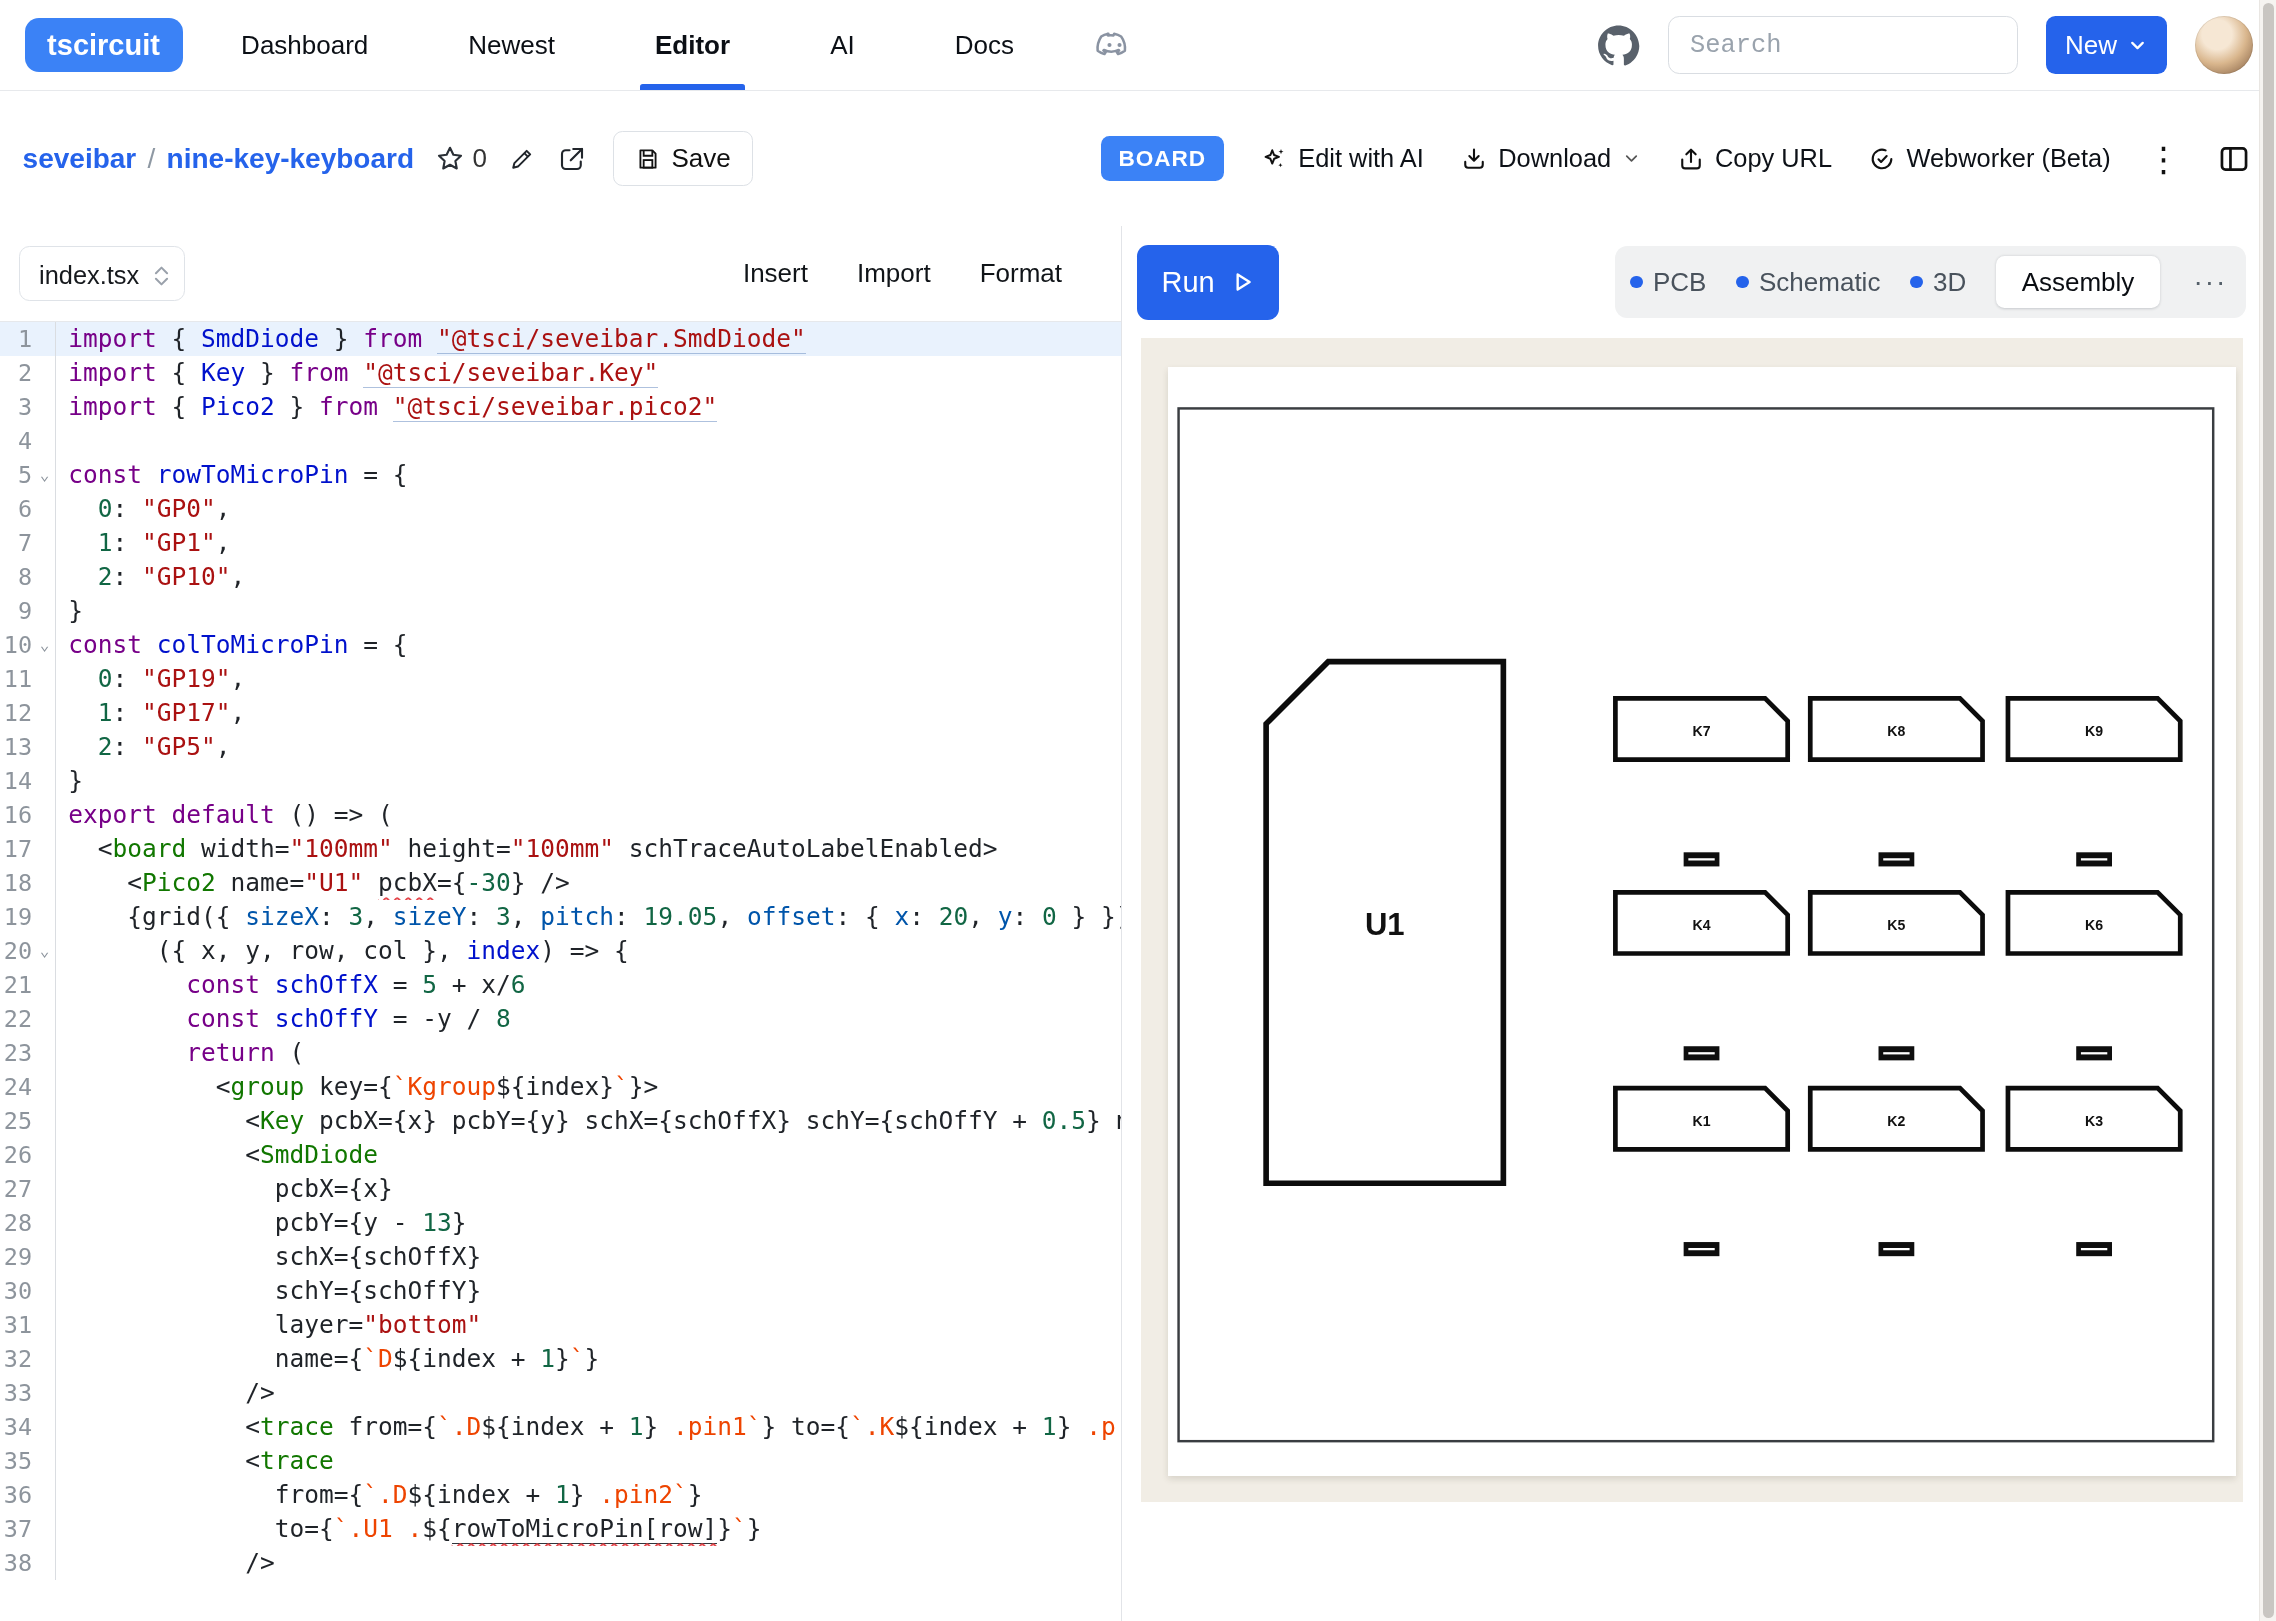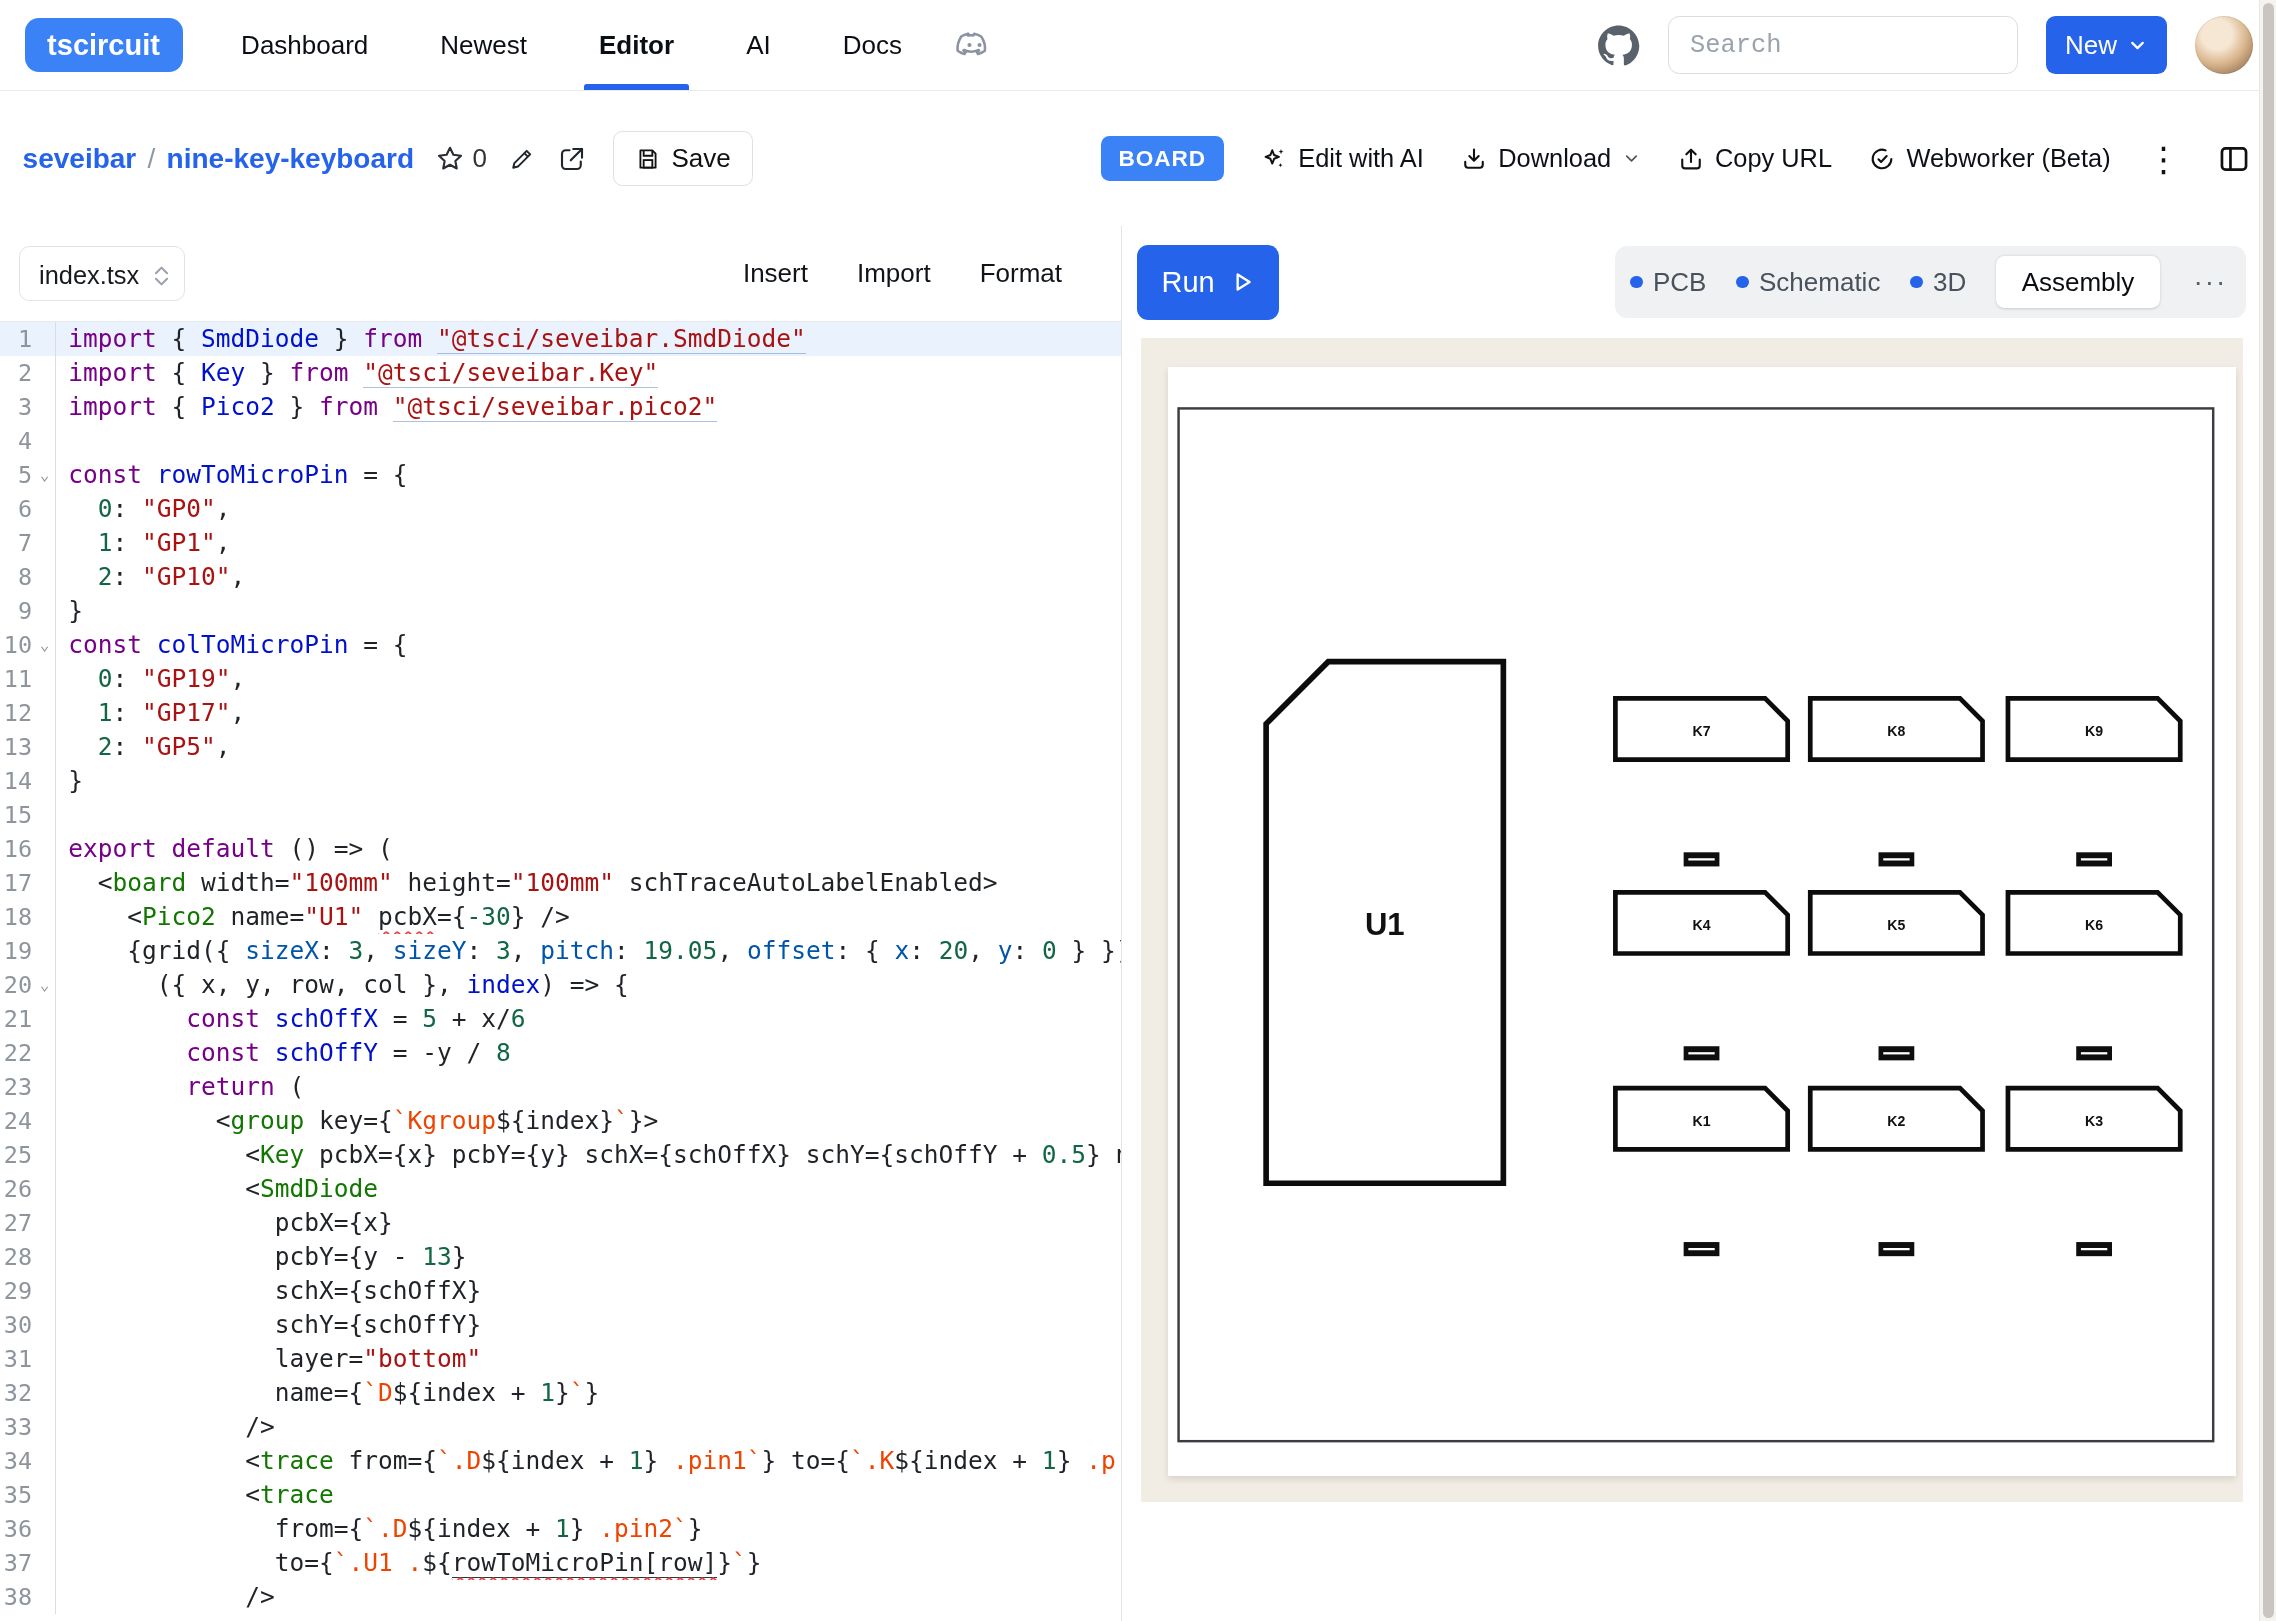--- a/index.html
+++ b/index.html
@@ -3,21 +3,21 @@
 <meta charset="utf-8">
 <style>
   * { margin:0; padding:0; box-sizing:border-box; }
   html,body { background:#fff; }
   body { font-family:"Liberation Sans", sans-serif; color:#0b0f15; }
   .page { position:relative; width:2277px; height:1621px; background:#fff; overflow:hidden; }
 
   
   .nav { height:91px; border-bottom:0.9px solid #e7e9ec; display:flex; align-items:center; padding:0 24.5px; }
   .logo { background:#3b82f6; color:#fff; font-weight:700; font-size:29px; padding:10.4px 22.6px; border-radius:14px; cursor:pointer; }
-  .navitems { display:flex; align-items:stretch; height:100%; margin-left:22.6px; }
+  .navitems { display:flex; align-items:stretch; height:100%; margin-left:22.6px;gap:28px; }
   .navitem { padding:0 36px; display:flex; align-items:center; font-size:26px; font-weight:500; color:#0b0f15; position:relative; cursor:pointer; }
   .navitem.active { font-weight:600; }
   .navitem.active::after { content:""; position:absolute; left:21px; right:21px; bottom:0; height:5.6px; background:#2563eb; border-radius:2.8px 2.8px 0 0; }
   .icon-btn { display:flex; align-items:center; justify-content:center; cursor:pointer; }
   .discord { color:#8a93a2; margin-left:15px; }
   .nav-right { margin-left:auto; display:flex; align-items:center; gap:28px; }
   .gh { color:#59616b; }
   .search { width:350px; height:58px; border:1.5px solid #d9dde2; border-radius:11.3px; font-size:25.4px; padding:0 21px; color:#333; outline:none; font-family:Liberation Mono, monospace; }
   .search::placeholder { color:#9aa3ad; }
   .btn-new { height:58px; background:#2563eb; color:#fff; border:none; border-radius:9.4px; padding:0 19px; display:flex; align-items:center; gap:9.4px; font-size:26px; font-weight:500; cursor:pointer; font-family:"Liberation Sans", sans-serif; }
@@ -221,21 +221,20 @@
           <div class="cl"><span class="gut"><span class="ln">5</span><span class="fold">⌄</span></span><span class="ct"><span class="kw">const</span><span class="pl"> </span><span class="def">rowToMicroPin</span><span class="pl"> = {</span></span></div>
           <div class="cl"><span class="gut"><span class="ln">6</span><span class="fold"></span></span><span class="ct"><span class="pl">  </span><span class="num">0</span><span class="pl">: </span><span class="str">"GP0"</span><span class="pl">,</span></span></div>
           <div class="cl"><span class="gut"><span class="ln">7</span><span class="fold"></span></span><span class="ct"><span class="pl">  </span><span class="num">1</span><span class="pl">: </span><span class="str">"GP1"</span><span class="pl">,</span></span></div>
           <div class="cl"><span class="gut"><span class="ln">8</span><span class="fold"></span></span><span class="ct"><span class="pl">  </span><span class="num">2</span><span class="pl">: </span><span class="str">"GP10"</span><span class="pl">,</span></span></div>
           <div class="cl"><span class="gut"><span class="ln">9</span><span class="fold"></span></span><span class="ct"><span class="pl">}</span></span></div>
           <div class="cl"><span class="gut"><span class="ln">10</span><span class="fold">⌄</span></span><span class="ct"><span class="kw">const</span><span class="pl"> </span><span class="def">colToMicroPin</span><span class="pl"> = {</span></span></div>
           <div class="cl"><span class="gut"><span class="ln">11</span><span class="fold"></span></span><span class="ct"><span class="pl">  </span><span class="num">0</span><span class="pl">: </span><span class="str">"GP19"</span><span class="pl">,</span></span></div>
           <div class="cl"><span class="gut"><span class="ln">12</span><span class="fold"></span></span><span class="ct"><span class="pl">  </span><span class="num">1</span><span class="pl">: </span><span class="str">"GP17"</span><span class="pl">,</span></span></div>
           <div class="cl"><span class="gut"><span class="ln">13</span><span class="fold"></span></span><span class="ct"><span class="pl">  </span><span class="num">2</span><span class="pl">: </span><span class="str">"GP5"</span><span class="pl">,</span></span></div>
           <div class="cl"><span class="gut"><span class="ln">14</span><span class="fold"></span></span><span class="ct"><span class="pl">}</span></span></div>
-          <div class="cl"><span class="gut"><span class="ln">15</span><span class="fold"></span></span><span class="ct"></span></div>
           <div class="cl"><span class="gut"><span class="ln">16</span><span class="fold"></span></span><span class="ct"><span class="kw">export</span><span class="pl"> </span><span class="kw">default</span><span class="pl"> () =&gt; (</span></span></div>
           <div class="cl"><span class="gut"><span class="ln">17</span><span class="fold"></span></span><span class="ct"><span class="pl">  &lt;</span><span class="tag">board</span><span class="pl"> width=</span><span class="str">"100mm"</span><span class="pl"> height=</span><span class="str">"100mm"</span><span class="pl"> schTraceAutoLabelEnabled&gt;</span></span></div>
           <div class="cl"><span class="gut"><span class="ln">18</span><span class="fold"></span></span><span class="ct"><span class="pl">    &lt;</span><span class="tag">Pico2</span><span class="pl"> name=</span><span class="str">"U1"</span><span class="pl"> </span><span class="sqg">pcbX</span><span class="pl">={</span><span class="num">-30</span><span class="pl">} /&gt;</span></span></div>
           <div class="cl"><span class="gut"><span class="ln">19</span><span class="fold"></span></span><span class="ct"><span class="pl">    {grid({ </span><span class="prop">sizeX</span><span class="pl">: </span><span class="num">3</span><span class="pl">, </span><span class="prop">sizeY</span><span class="pl">: </span><span class="num">3</span><span class="pl">, </span><span class="prop">pitch</span><span class="pl">: </span><span class="num">19.05</span><span class="pl">, </span><span class="prop">offset</span><span class="pl">: { </span><span class="prop">x</span><span class="pl">: </span><span class="num">20</span><span class="pl">, </span><span class="prop">y</span><span class="pl">: </span><span class="num">0</span><span class="pl"> } })</span></span></div>
           <div class="cl"><span class="gut"><span class="ln">20</span><span class="fold">⌄</span></span><span class="ct"><span class="pl">      ({ x, y, row, col }, </span><span class="def">index</span><span class="pl">) =&gt; {</span></span></div>
           <div class="cl"><span class="gut"><span class="ln">21</span><span class="fold"></span></span><span class="ct"><span class="pl">        </span><span class="kw">const</span><span class="pl"> </span><span class="def">schOffX</span><span class="pl"> = </span><span class="num">5</span><span class="pl"> + x/</span><span class="num">6</span></span></div>
           <div class="cl"><span class="gut"><span class="ln">22</span><span class="fold"></span></span><span class="ct"><span class="pl">        </span><span class="kw">const</span><span class="pl"> </span><span class="def">schOffY</span><span class="pl"> = -y / </span><span class="num">8</span></span></div>
           <div class="cl"><span class="gut"><span class="ln">23</span><span class="fold"></span></span><span class="ct"><span class="pl">        </span><span class="kw">return</span><span class="pl"> (</span></span></div>
           <div class="cl"><span class="gut"><span class="ln">24</span><span class="fold"></span></span><span class="ct"><span class="pl">          &lt;</span><span class="tag">group</span><span class="pl"> key={</span><span class="str2">`Kgroup</span><span class="pl">${index}</span><span class="str2">`</span><span class="pl">}&gt;</span></span></div>
           <div class="cl"><span class="gut"><span class="ln">25</span><span class="fold"></span></span><span class="ct"><span class="pl">            &lt;</span><span class="tag">Key</span><span class="pl"> pcbX={x} pcbY={y} schX={schOffX} schY={schOffY + </span><span class="num">0.5</span><span class="pl">} name=</span></span></div>

